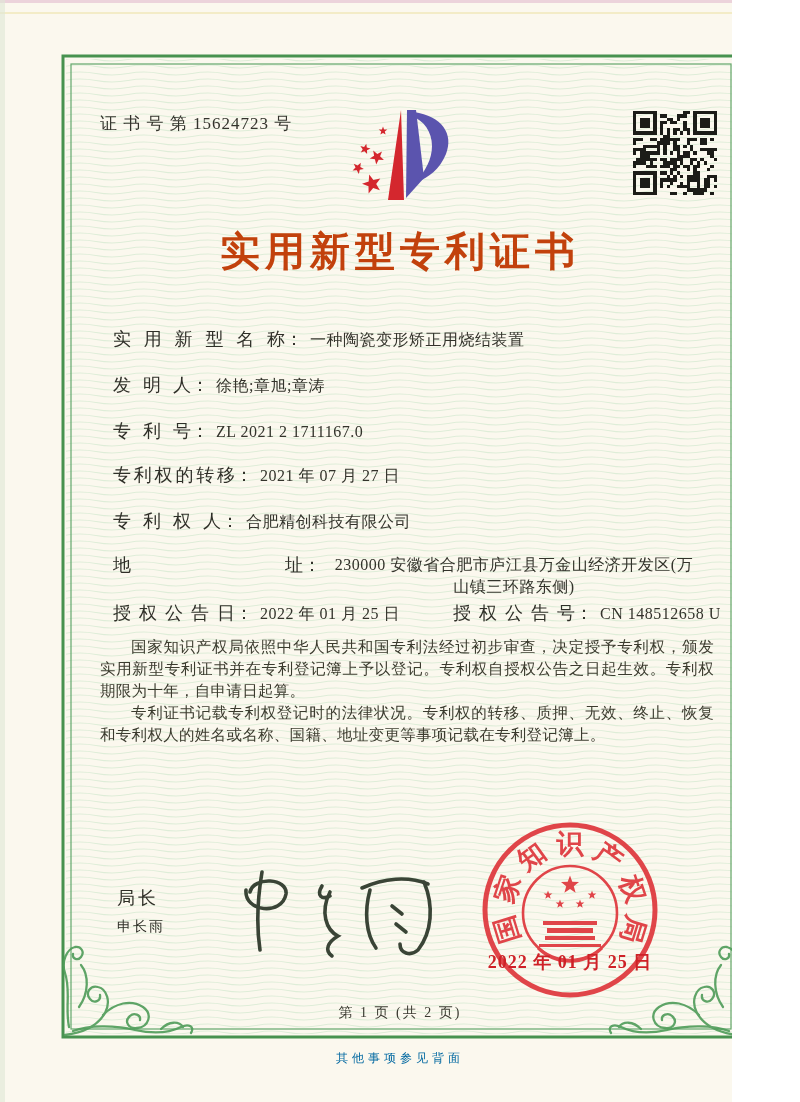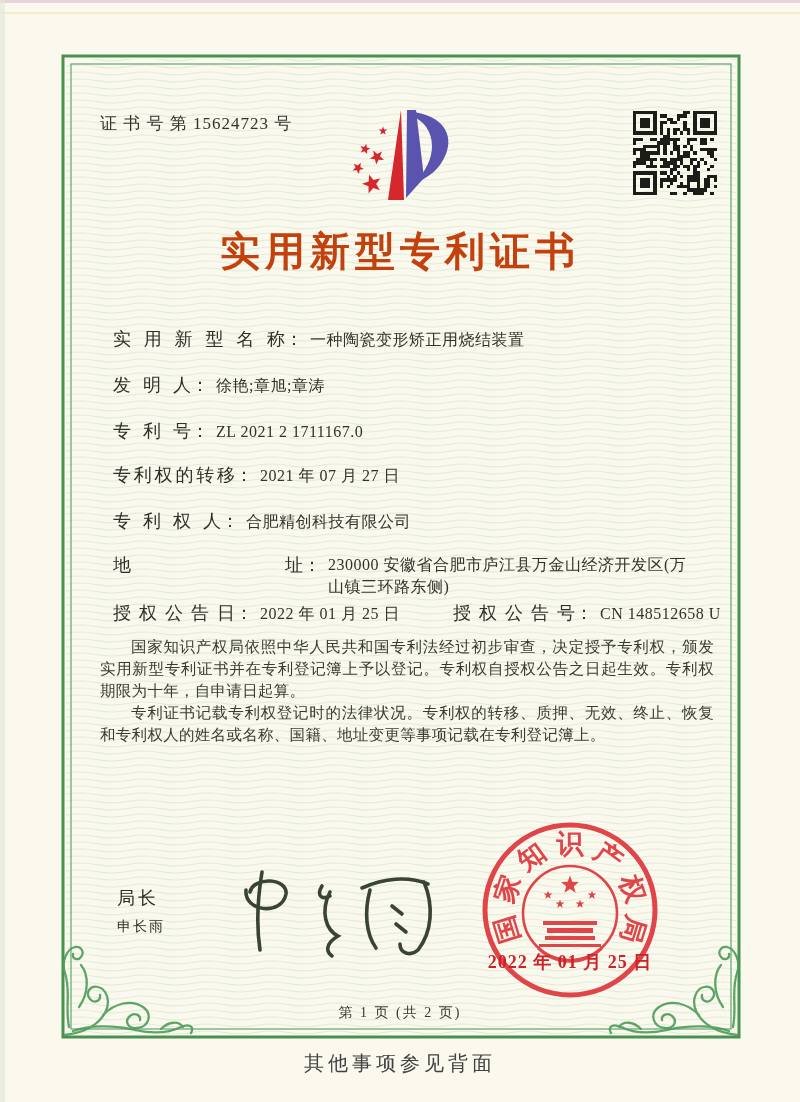--- a/index.html
+++ b/index.html
@@ -1,17 +1,17 @@
 <!DOCTYPE html>
 <html><head>
 <meta charset="utf-8">
 <style>
   html,body{margin:0;padding:0;}
   .page{
-    position:relative; width:800px; height:1102px;
+    position:relative; width:732px; height:1102px;
     background:#fbf8ee; overflow:hidden;
     font-family:"Liberation Serif","DejaVu Serif",serif;
     color:#2e2e28;
   }
   
   .scan-top-pink{position:absolute;left:0;top:0;width:100%;height:3px;background:#e9c9d6;opacity:.8;}
   .scan-top-yellow{position:absolute;left:0;top:12px;width:100%;height:2px;background:#efe7b6;opacity:.7;}
   .scan-left{position:absolute;left:0;top:0;width:5px;height:100%;background:#dfe7d6;opacity:.6;}
 
   .frame-svg{position:absolute;left:0;top:0;}
@@ -26,38 +26,38 @@
     text-align:center;font-size:40px;font-weight:700;letter-spacing:5px;color:#c2410c;
   }
 
   .fields{position:absolute;left:113px;top:0;width:620px;font-size:16px;color:#33332b;}
   .frow{position:absolute;left:0;white-space:nowrap;}
   .lbl{
     display:inline-block;text-align:justify;text-align-last:justify;
     font-size:18px;vertical-align:top;line-height:23px;color:#2f2f28;
   }
   .colon{font-size:18px;vertical-align:top;line-height:23px;}
-  .val{margin-left:7px;letter-spacing:.5px;vertical-align:top;line-height:23px;}
+  .val{margin-left:7px;letter-spacing:.5px;vertical-align:top;line-height:23px;text-align:center;}
   .val.wrap{display:inline-block;width:372px;white-space:normal;line-height:22px;}
 
   .paras{position:absolute;left:100px;top:636px;width:614px;font-size:15.5px;line-height:22px;color:#3b3b2e;text-align:justify;}
   .paras p{margin:0;text-indent:2em;letter-spacing:.3px;}
 
   .director-label{position:absolute;left:117px;top:886px;font-size:18px;letter-spacing:3px;color:#2e2e26;}
   .director-name{position:absolute;left:117px;top:918px;font-size:14px;letter-spacing:2px;color:#2e2e26;}
   .signature{position:absolute;left:233px;top:856px;}
 
   .seal{position:absolute;left:480px;top:820px;width:180px;height:180px;}
   .seal-date{
     position:absolute;left:478px;top:950px;width:184px;text-align:center;
     color:#ce2127;font-size:18px;font-weight:600;letter-spacing:1px;
   }
 
   .page-num{position:absolute;left:0;top:1004px;width:800px;text-align:center;font-size:14px;letter-spacing:2px;color:#3a3a30;}
-  .back-note{position:absolute;left:0;top:1050px;width:800px;text-align:center;font-size:20px;letter-spacing:4px;color:#404040;}
+  .back-note{position:absolute;left:0;top:1050px;width:800px;text-align:center;font-size:12px;letter-spacing:4px;color:#0369a1;}
 </style>
 </head>
 <body>
 
 <div class="page">
 
   <div class="scan-top-pink"></div>
   <div class="scan-top-yellow"></div>
   <div class="scan-left"></div>
 

